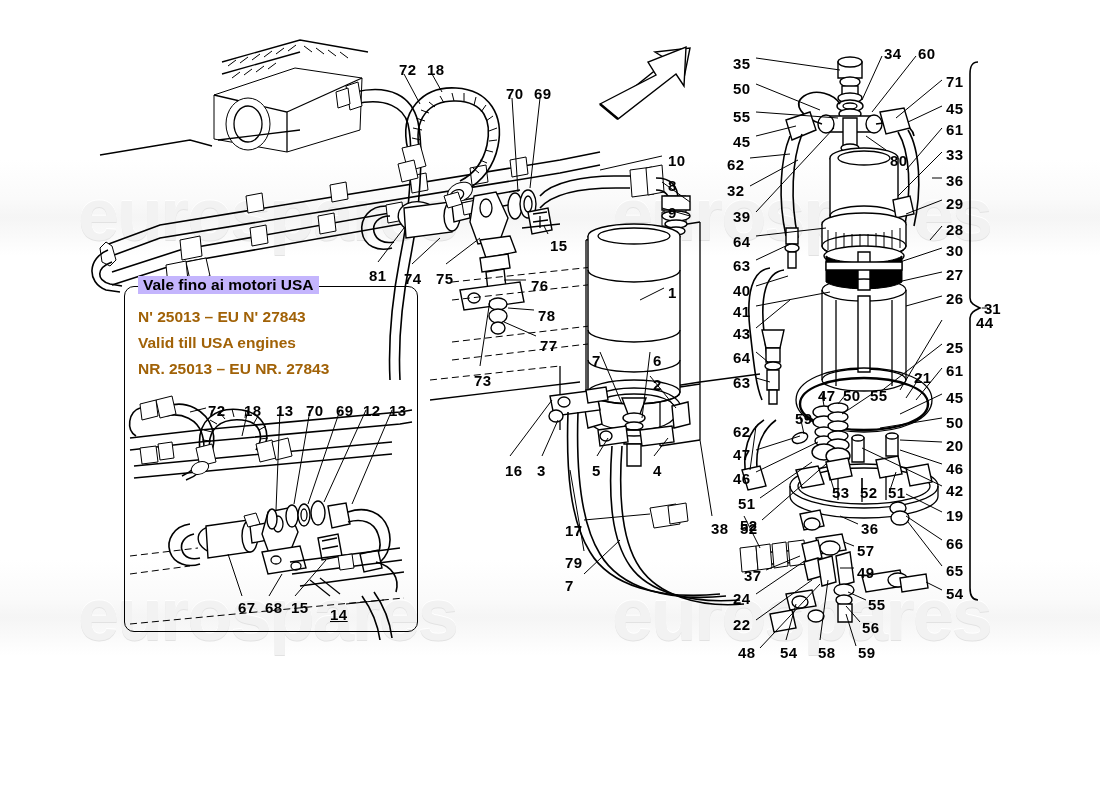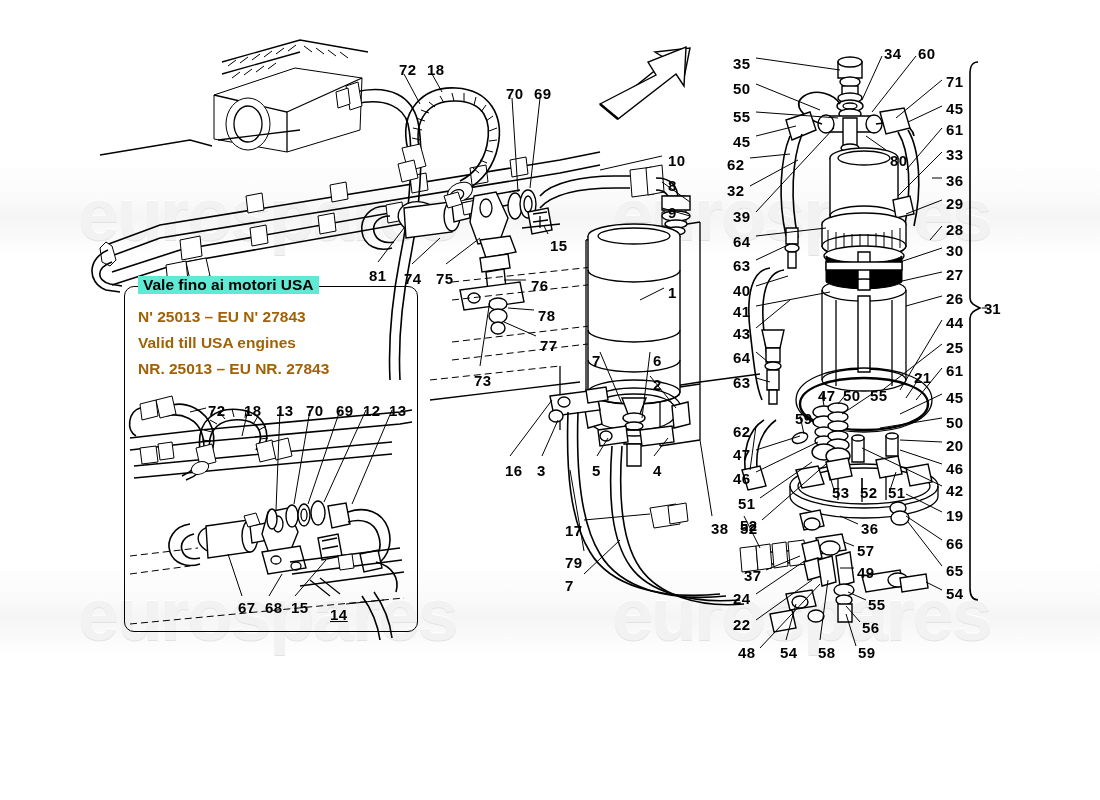--- a/index.html
+++ b/index.html
@@ -32,21 +32,21 @@
   .fillblk{fill:#000;stroke:#000;}
   .fillwht{fill:#fff;stroke:#000;stroke-width:1.4;}
   .fillwht2{fill:#fff;stroke:#000;stroke-width:1;}
   .nofill{fill:none;stroke:#000;stroke-width:1.3;}
 
   
   #usabox{position:absolute;left:124px;top:286px;width:292px;height:344px;}
   #usabox .boxline{position:absolute;left:0;top:0;width:292px;height:344px;
      border:1.6px solid #000;border-radius:10px;background:transparent;}
   .notetitle{position:absolute;left:14px;top:-10px;font-size:15.5px;
-     font-weight:700;color:#000;background:#5eead4;padding:0 5px;white-space:nowrap;}
+     font-weight:700;color:#000;background:#c4b5fd;padding:0 5px;white-space:nowrap;}
   .noteline{position:absolute;font-size:15.5px;font-weight:700;color:#a16207;
      white-space:nowrap;}
 
   
   .brk31{position:absolute;left:984px;top:300px;font-size:15px;font-weight:700;}
 </style>
 </head>
 <body>
 
 <div id="stage">
@@ -670,21 +670,21 @@
       <div class="num" style="left: 946px; top: 101px;">45</div>
       <div class="num" style="left: 946px; top: 122px;">61</div>
       <div class="num" style="left: 890px; top: 153px;">80</div>
       <div class="num" style="left: 946px; top: 147px;">33</div>
       <div class="num" style="left: 946px; top: 173px;">36</div>
       <div class="num" style="left: 946px; top: 196px;">29</div>
       <div class="num" style="left: 946px; top: 222px;">28</div>
       <div class="num" style="left: 946px; top: 243px;">30</div>
       <div class="num" style="left: 946px; top: 267px;">27</div>
       <div class="num" style="left: 946px; top: 291px;">26</div>
-      <div class="num" style="left: 946px; top: 315px;">44</div>
+      <div class="num" style="left: 976px; top: 315px;">44</div>
       <div class="num" style="left: 946px; top: 340px;">25</div>
       <div class="num" style="left: 914px; top: 370px;">21</div>
       <div class="num" style="left: 946px; top: 363px;">61</div>
       <div class="num" style="left: 946px; top: 390px;">45</div>
       <div class="num" style="left: 946px; top: 415px;">50</div>
       <div class="num" style="left: 946px; top: 438px;">20</div>
       <div class="num" style="left: 946px; top: 461px;">46</div>
       <div class="num" style="left: 946px; top: 483px;">42</div>
       <div class="num" style="left: 946px; top: 508px;">19</div>
       <div class="num" style="left: 946px; top: 536px;">66</div>

